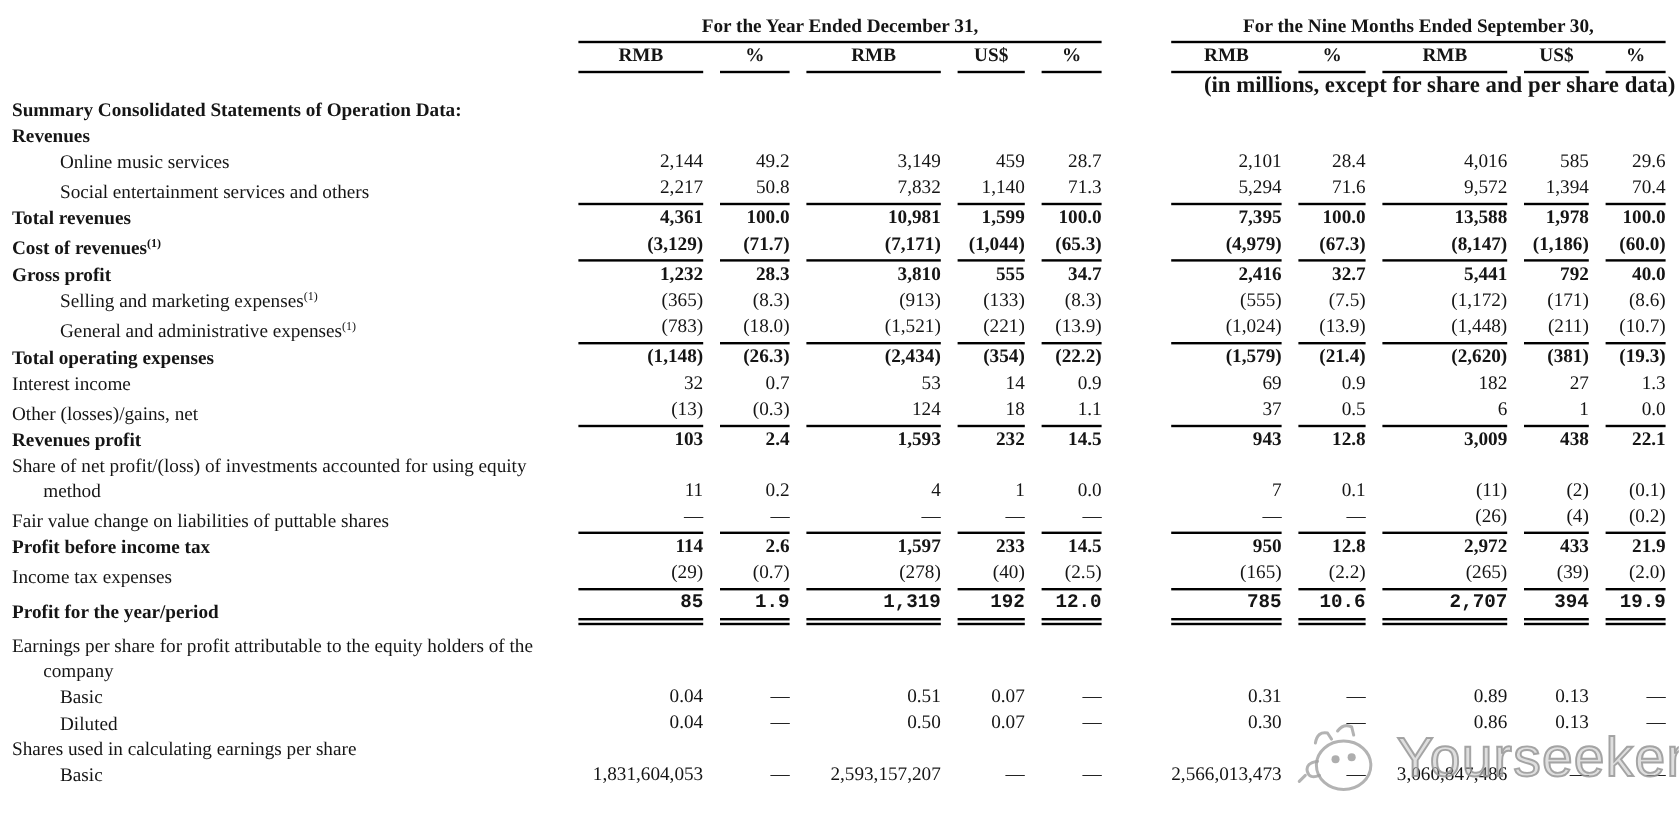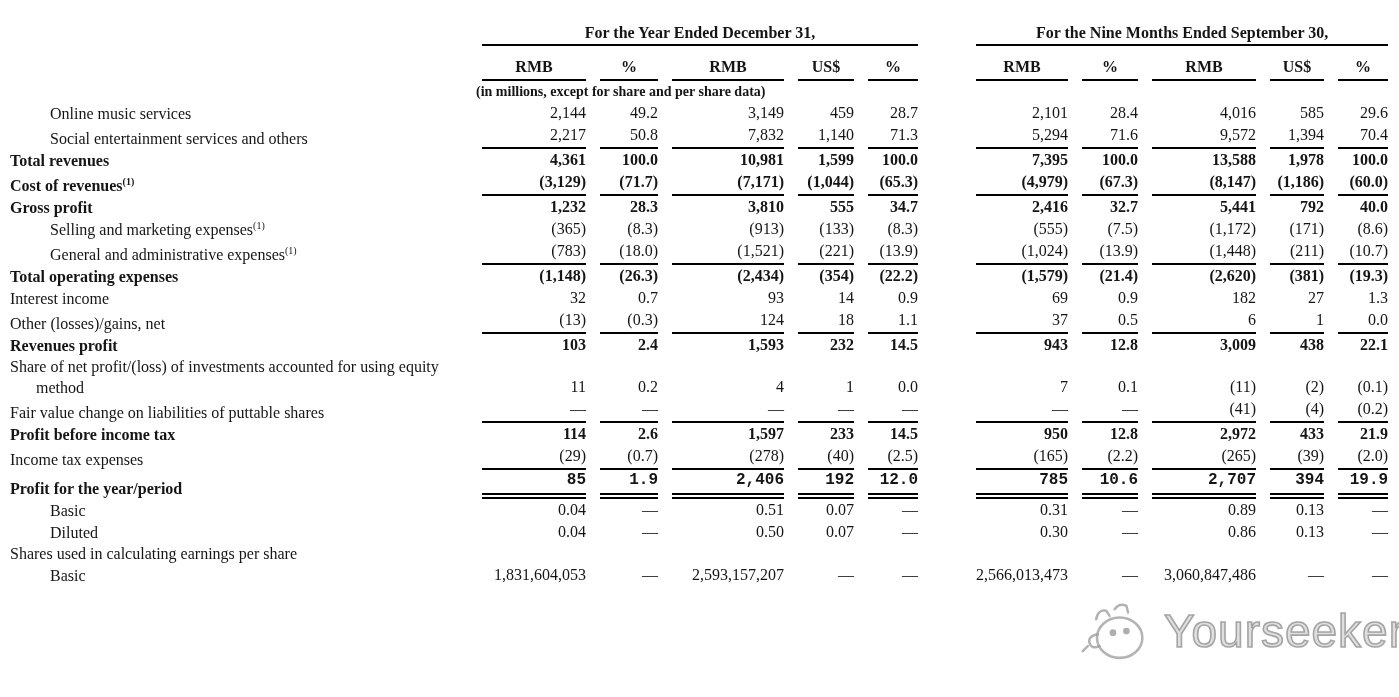--- a/index.html
+++ b/index.html
@@ -4,26 +4,26 @@
 <style>
   html,body{margin:0;padding:0;background:#ffffff;}
   body{
     width:1399px;height:697px;position:relative;overflow:hidden;
     font-family:"Liberation Serif","DejaVu Serif",serif;color:#151515;
   }
   table{border-collapse:collapse;table-layout:fixed;width:1392px;margin:12px 0 0 4px;}
   th,td{padding:0;vertical-align:bottom;font-size:16px;line-height:21px;font-weight:normal;}
   thead th{font-weight:bold;}
   .in{margin:0 8px 0 6px;padding-bottom:1px;}
-  thead .in{text-align:center;margin-top:10px;}
+  thead .in{text-align:center;}
   .num .in{text-align:right;}
   .ru .in{border-bottom:2px solid #000;padding-bottom:2px;}
   .dbl .in{border-bottom:6px double #000;padding-bottom:2px;font-family:Liberation Mono, monospace;}
   .grp .in{border-bottom:2px solid #000;padding-bottom:1px;}
-  .note-cell{text-align:left;font-weight:bold;font-size:14px;line-height:20px;padding-top:1px;}
+  .note-cell{text-align:right;font-weight:bold;font-size:19px;line-height:20px;padding-top:1px;}
   .lab{text-align:left;padding-left:6px;}
   .lab.ind{padding-left:46px;}
   .lab.hang{padding-left:32px;text-indent:-26px;}
   .b{font-weight:bold;}
   sup{font-size:10px;line-height:0;vertical-align:super;}
   .gapcol{}
   .gap-before td{padding-top:7px;}
   .watermark{
     position:absolute;left:1076px;top:594px;display:flex;align-items:center;gap:4px;
     pointer-events:none;
@@ -98,20 +98,28 @@
           <div class="in">%</div>
         </th>
       </tr>
     <tr>
       <th></th>
       <th colspan="11" class="note-cell">(in millions, except for share and per share data)</th>
     </tr>
   </thead>
   <tbody id="table-body">
       <tr>
+        <td class="lab b"><span>Summary Consolidated Statements of Operation Data:</span></td>
+        <td colspan="11"></td>
+      </tr>
+      <tr>
+        <td class="lab b"><span>Revenues</span></td>
+        <td colspan="11"></td>
+      </tr>
+      <tr>
         <td class="lab ind"><span>Online music services</span></td>
         <td class="num">
           <div class="in">2,144</div>
         </td>
         <td class="num">
           <div class="in">49.2</div>
         </td>
         <td class="num">
           <div class="in">3,149</div>
         </td>
@@ -378,21 +386,21 @@
       </tr>
       <tr>
         <td class="lab"><span>Interest income</span></td>
         <td class="num">
           <div class="in">32</div>
         </td>
         <td class="num">
           <div class="in">0.7</div>
         </td>
         <td class="num">
-          <div class="in">93</div>
+          <div class="in">53</div>
         </td>
         <td class="num">
           <div class="in">14</div>
         </td>
         <td class="num">
           <div class="in">0.9</div>
         </td>
         <td class="gapcol"></td>
         <td class="num">
           <div class="in">69</div>
@@ -530,21 +538,21 @@
           <div class="in">—</div>
         </td>
         <td class="gapcol"></td>
         <td class="num ru">
           <div class="in">—</div>
         </td>
         <td class="num ru">
           <div class="in">—</div>
         </td>
         <td class="num ru">
-          <div class="in">(41)</div>
+          <div class="in">(26)</div>
         </td>
         <td class="num ru">
           <div class="in">(4)</div>
         </td>
         <td class="num ru">
           <div class="in">(0.2)</div>
         </td>
       </tr>
       <tr>
         <td class="lab b"><span>Profit before income tax</span></td>
@@ -616,21 +624,21 @@
       </tr>
       <tr>
         <td class="lab b"><span>Profit for the year/period</span></td>
         <td class="num b dbl">
           <div class="in">85</div>
         </td>
         <td class="num b dbl">
           <div class="in">1.9</div>
         </td>
         <td class="num b dbl">
-          <div class="in">2,406</div>
+          <div class="in">1,319</div>
         </td>
         <td class="num b dbl">
           <div class="in">192</div>
         </td>
         <td class="num b dbl">
           <div class="in">12.0</div>
         </td>
         <td class="gapcol"></td>
         <td class="num b dbl">
           <div class="in">785</div>
@@ -640,20 +648,24 @@
         </td>
         <td class="num b dbl">
           <div class="in">2,707</div>
         </td>
         <td class="num b dbl">
           <div class="in">394</div>
         </td>
         <td class="num b dbl">
           <div class="in">19.9</div>
         </td>
+      </tr>
+      <tr class="gap-before">
+        <td class="lab hang"><span>Earnings per share for profit attributable to the equity holders of the company</span></td>
+        <td colspan="11"></td>
       </tr>
       <tr>
         <td class="lab ind"><span>Basic</span></td>
         <td class="num">
           <div class="in">0.04</div>
         </td>
         <td class="num">
           <div class="in">—</div>
         </td>
         <td class="num">

